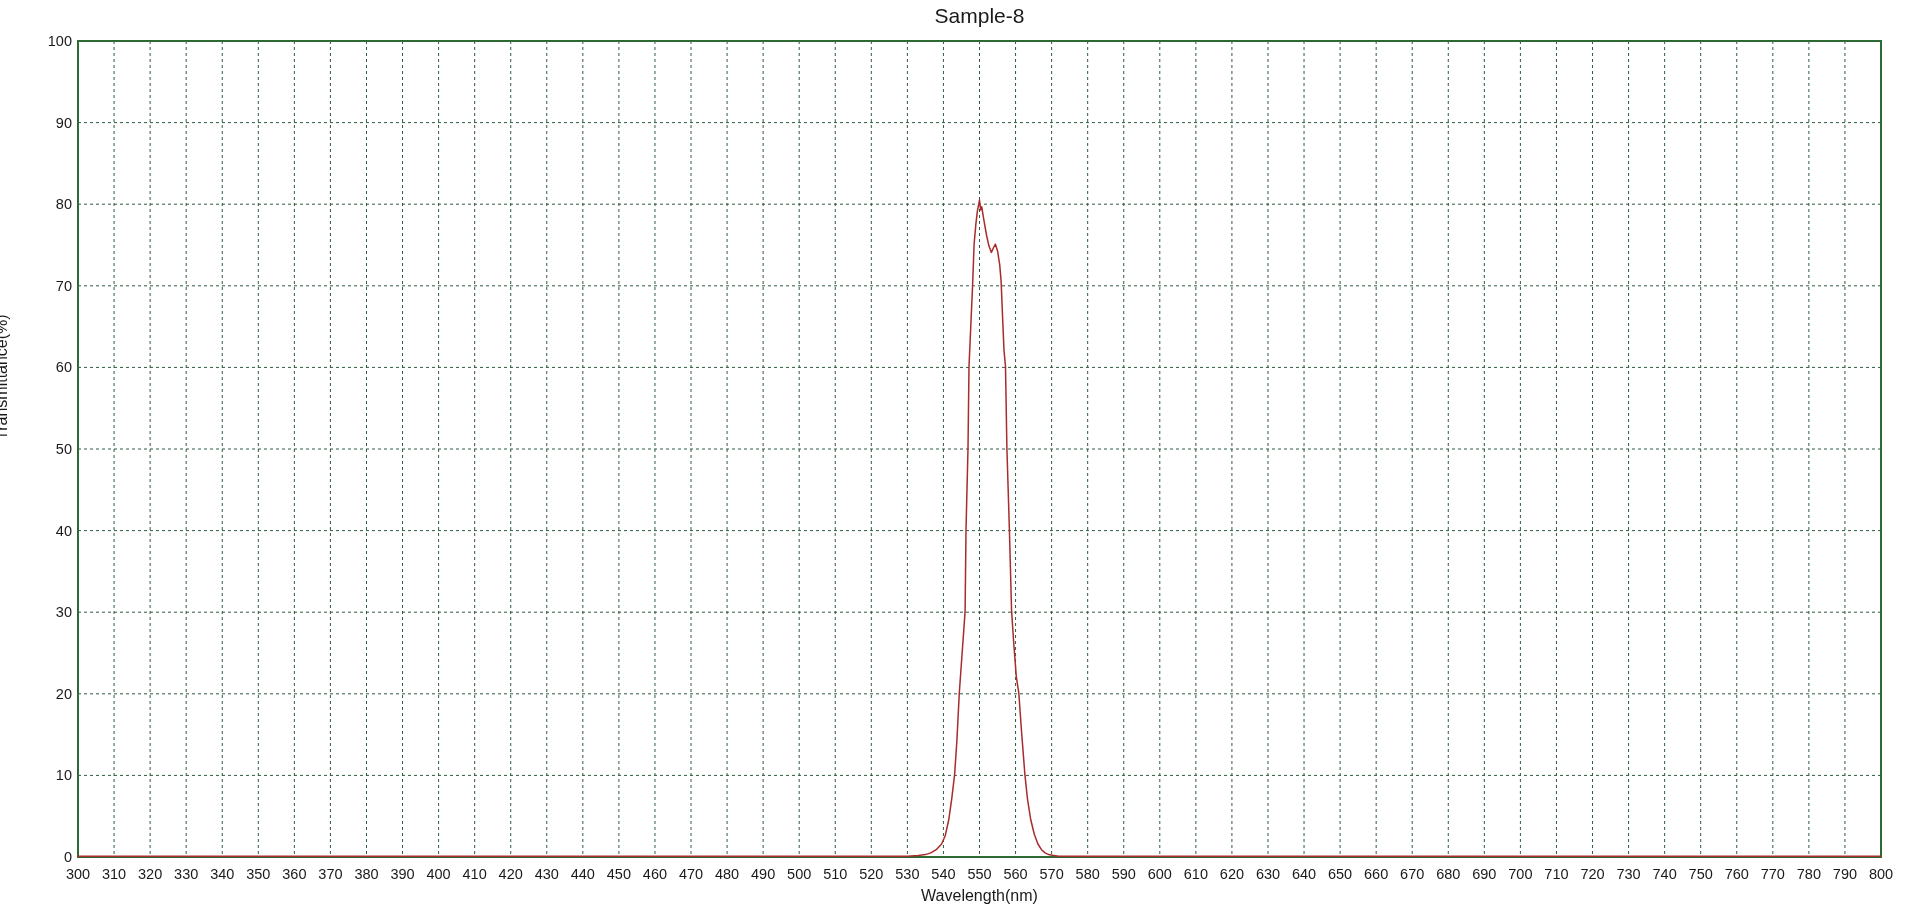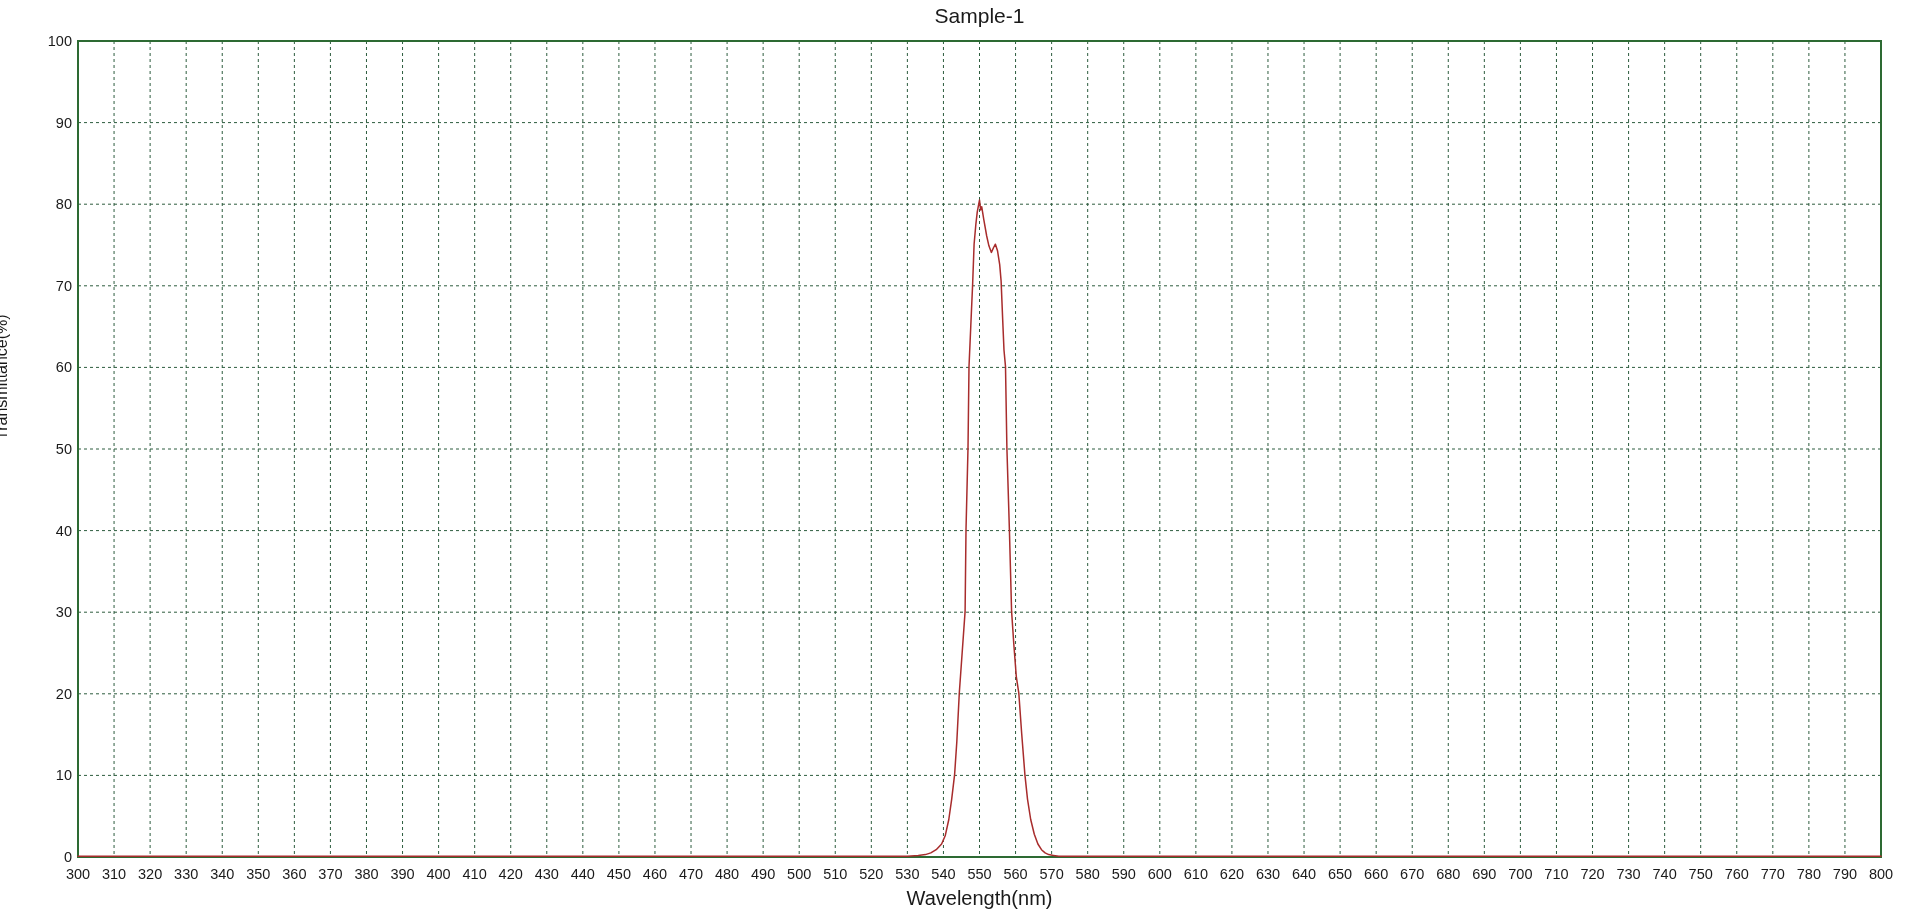--- a/index.html
+++ b/index.html
@@ -23,21 +23,21 @@
     text-align: center;
     font-size: 21px;
     color: #1a1a1a;
   }
   #x-axis-title {
     position: absolute;
     left: 78px;
     width: 1803px;
     top: 887px;
     text-align: center;
-    font-size: 20px;
+    font-size: 16px;
     color: #1a1a1a;
   }
   #y-axis-title {
     position: absolute;
     left: 2px;
     top: 449px;
     transform: translateY(-50%) rotate(-90deg) translateY(-50%);
     transform-origin: 0 0;
     white-space: nowrap;
     font-size: 16px;
@@ -46,21 +46,21 @@
   svg text {
     font-family: "Liberation Sans", "DejaVu Sans", sans-serif;
     font-size: 14.5px;
     fill: #1a1a1a;
   }
 </style>
 </head>
 <body>
 
 <div id="stage">
-  <div id="chart-title">Sample-1</div>
+  <div id="chart-title">Sample-8</div>
   <div id="y-axis-title">Transmittance(%)</div>
   <div id="x-axis-title">Wavelength(nm)</div>
   <svg id="plot" width="1905" height="910" viewBox="0 0 1905 910">
     <g id="grid-layer">
         <line x1="114.06" y1="41" x2="114.06" y2="857" stroke="#2d5c3e" stroke-width="1" stroke-dasharray="3,3"></line>
         <line x1="150.12" y1="41" x2="150.12" y2="857" stroke="#2d5c3e" stroke-width="1" stroke-dasharray="3,3"></line>
         <line x1="186.18" y1="41" x2="186.18" y2="857" stroke="#2d5c3e" stroke-width="1" stroke-dasharray="3,3"></line>
         <line x1="222.24" y1="41" x2="222.24" y2="857" stroke="#2d5c3e" stroke-width="1" stroke-dasharray="3,3"></line>
         <line x1="258.3" y1="41" x2="258.3" y2="857" stroke="#2d5c3e" stroke-width="1" stroke-dasharray="3,3"></line>
         <line x1="294.36" y1="41" x2="294.36" y2="857" stroke="#2d5c3e" stroke-width="1" stroke-dasharray="3,3"></line>

